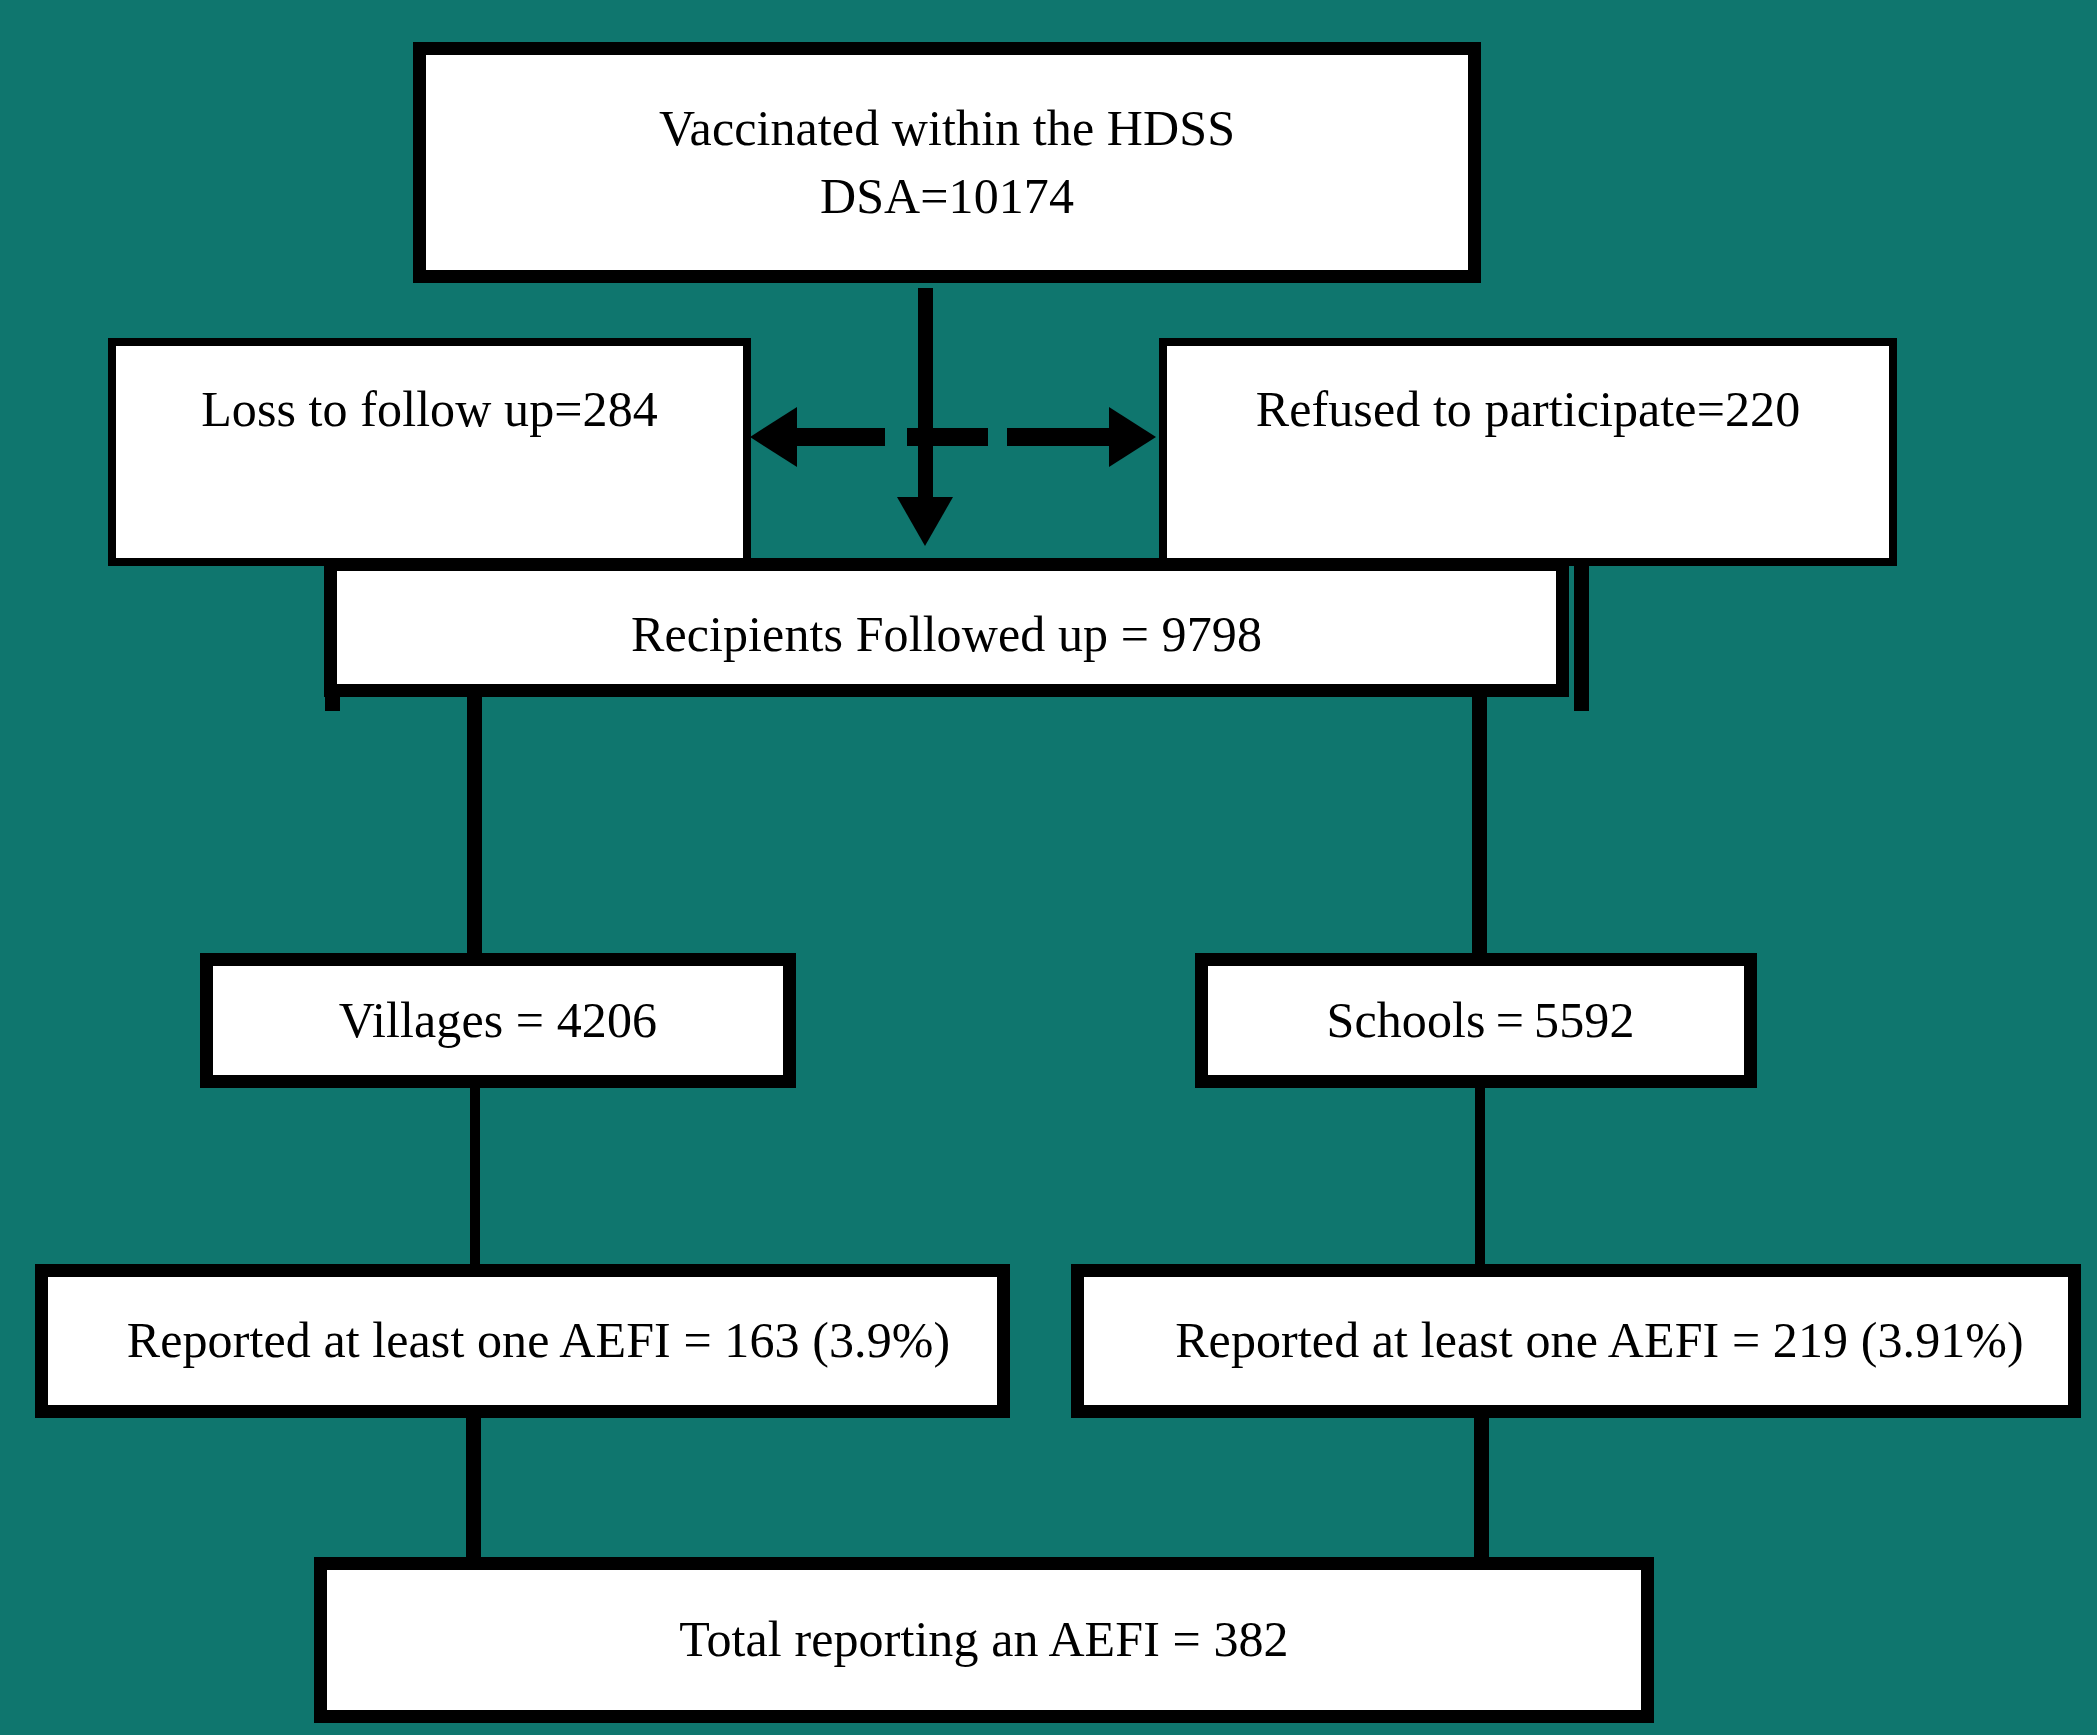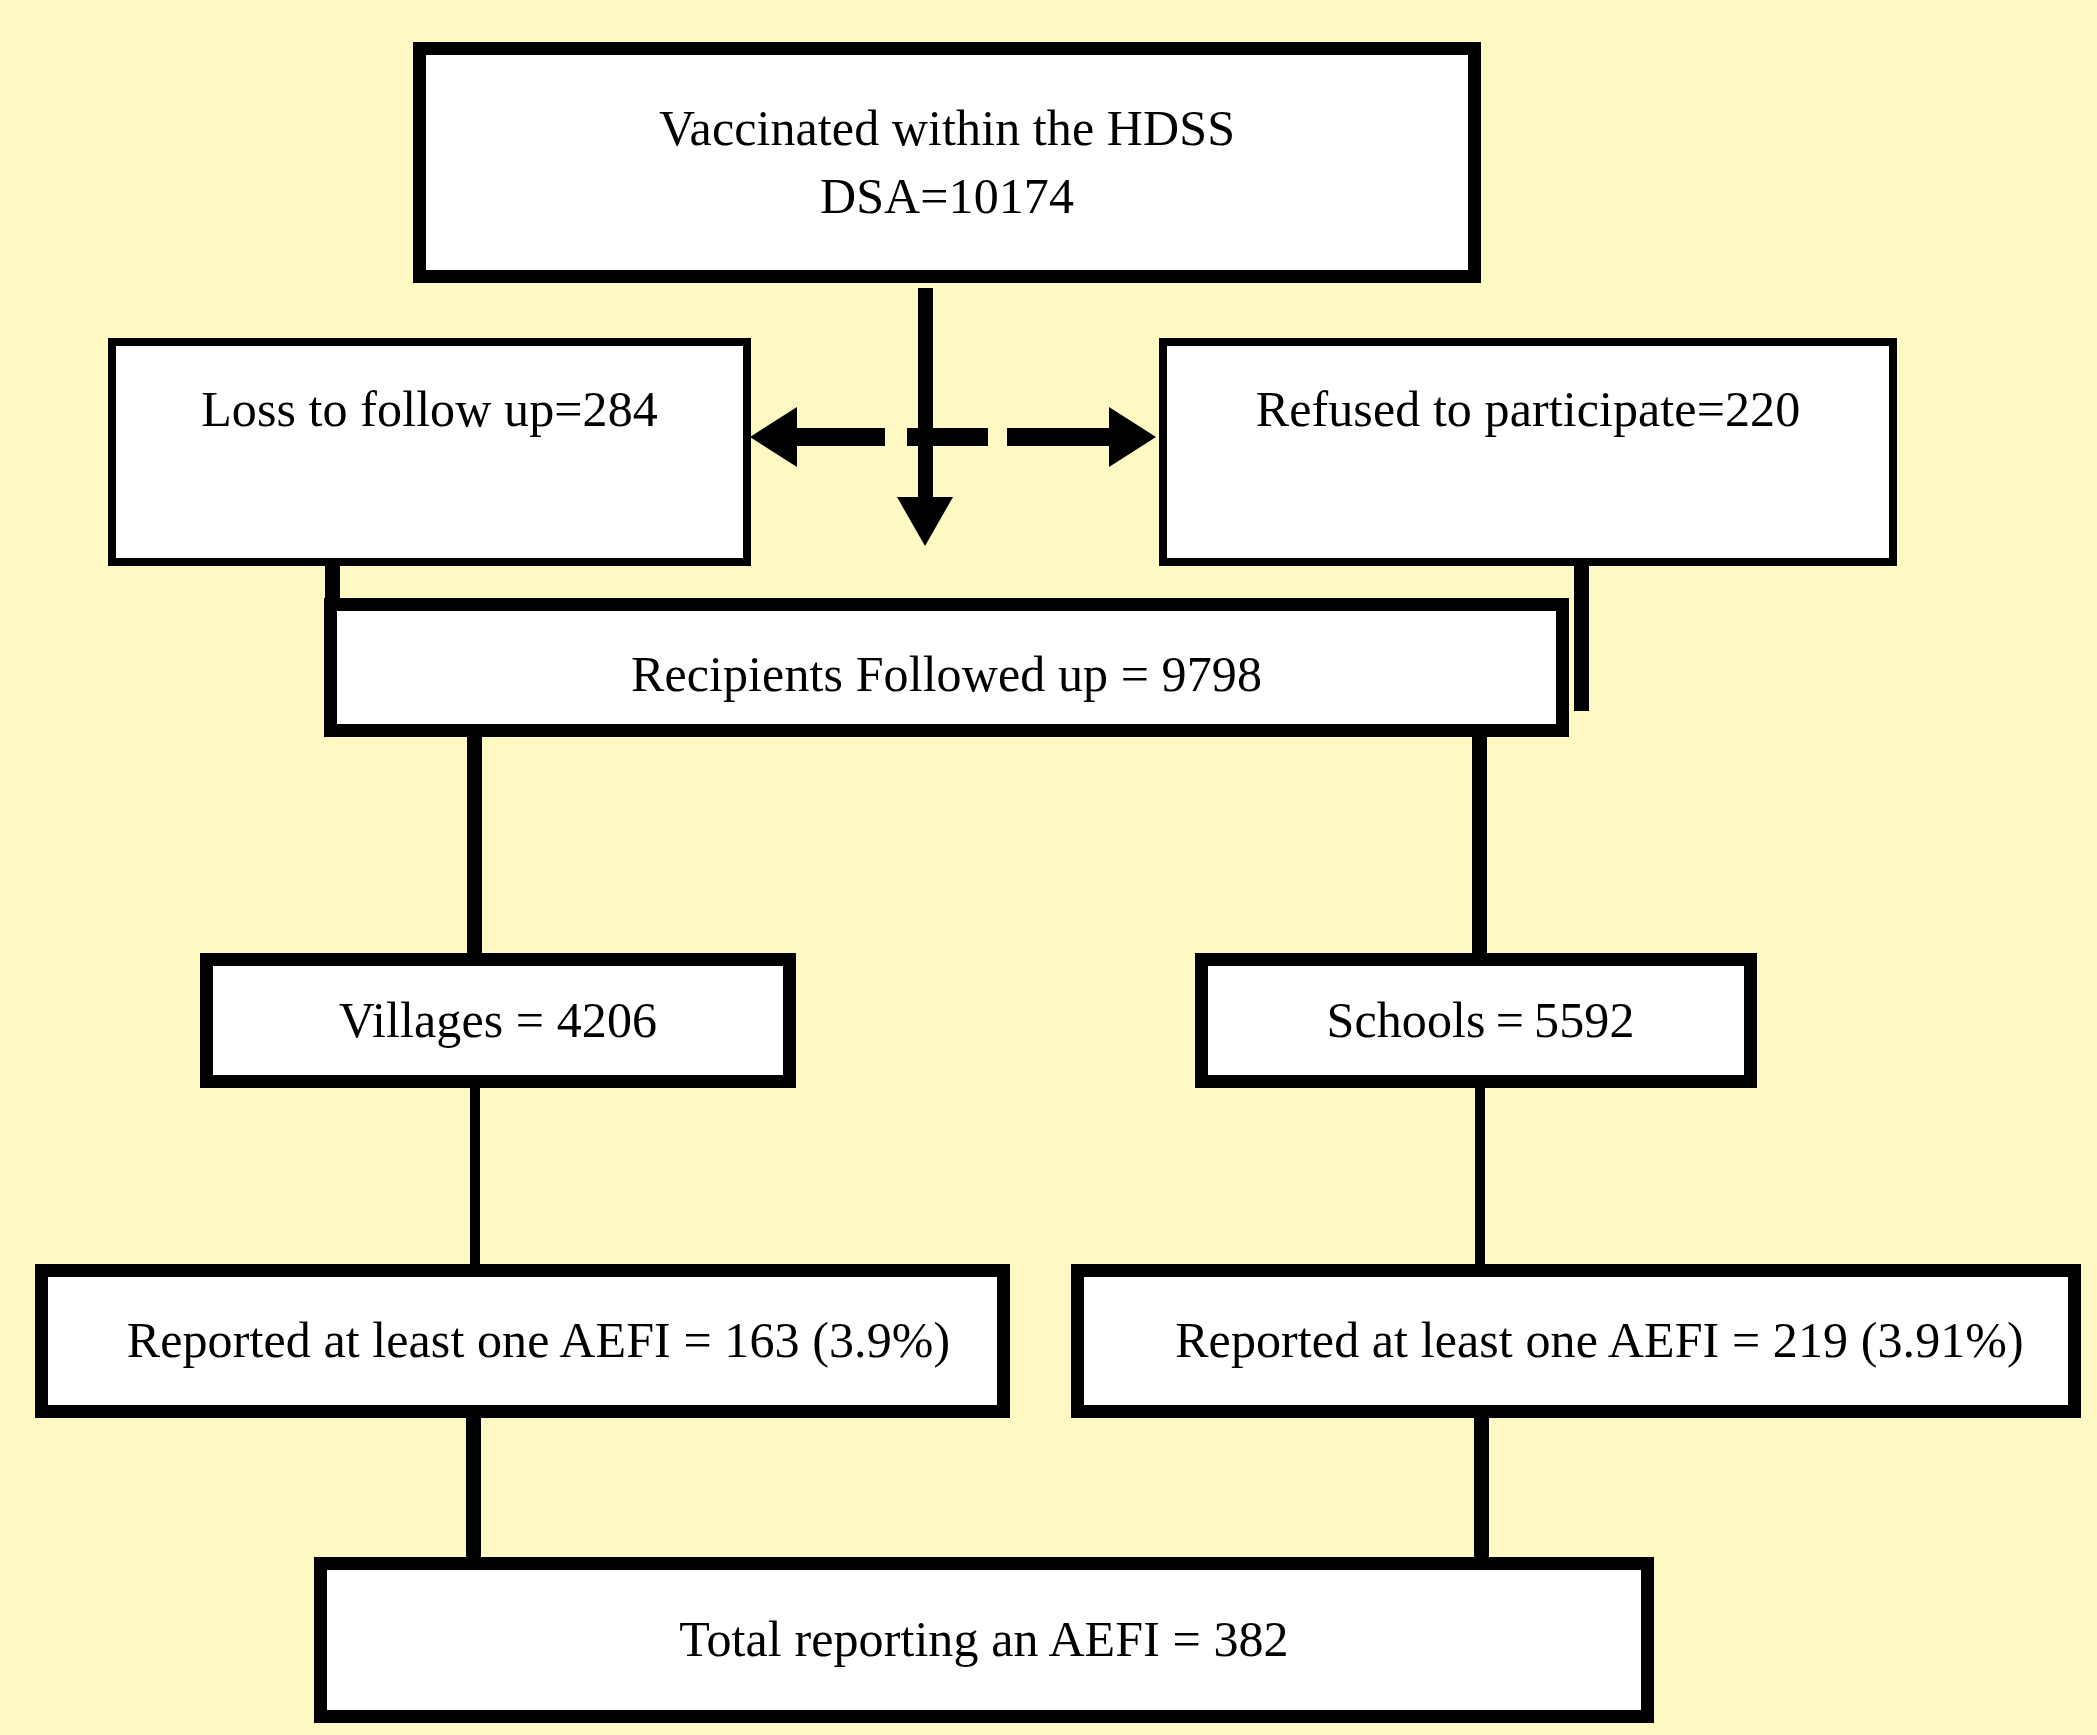--- a/index.html
+++ b/index.html
@@ -11,21 +11,21 @@
     width: 2097px;
     height: 1735px;
     font-family: "Liberation Serif", "DejaVu Serif", serif;
     color: #000000;
     overflow: hidden;
   }
   #canvas {
     position: relative;
     width: 2097px;
     height: 1735px;
-    background: #fef9c3;
+    background: #0f766e;
   }
 
   
   .node {
     position: absolute;
     box-sizing: border-box;
     background: #ffffff;
     border: 13.5px solid #000000;
     display: flex;
     align-items: center;
@@ -132,21 +132,21 @@
   </div>
 
   <div class="node thin-border top-align" style="left:108px; top:338px; width:643px; height:228px;">
     <div class="node-label">Loss to follow up=284</div>
   </div>
 
   <div class="node thin-border top-align" style="left:1159px; top:338px; width:738px; height:228px;">
     <div class="node-label">Refused to participate=220</div>
   </div>
 
-  <div class="node top-align" style="left:324px; top:558px; width:1245px; height:139px;margin-top:40px;">
+  <div class="node top-align" style="left:324px; top:558px; width:1245px; height:139px;">
     <div class="node-label">Recipients Followed up = 9798</div>
   </div>
 
   <div class="node" style="left:200px; top:953px; width:596px; height:135px;">
     <div class="node-label">Villages = 4206</div>
   </div>
 
   <div class="node" style="left:1195px; top:953px; width:562px; height:135px;padding-left:9px;">
     <div class="node-label">Schools = 5592</div>
   </div>

